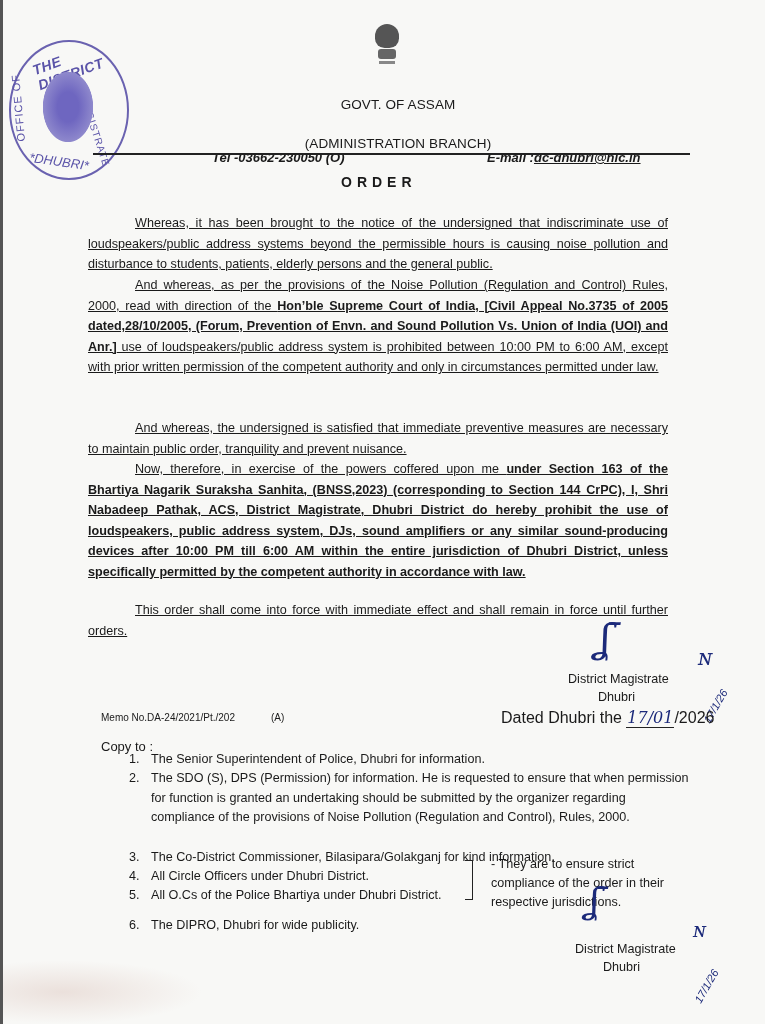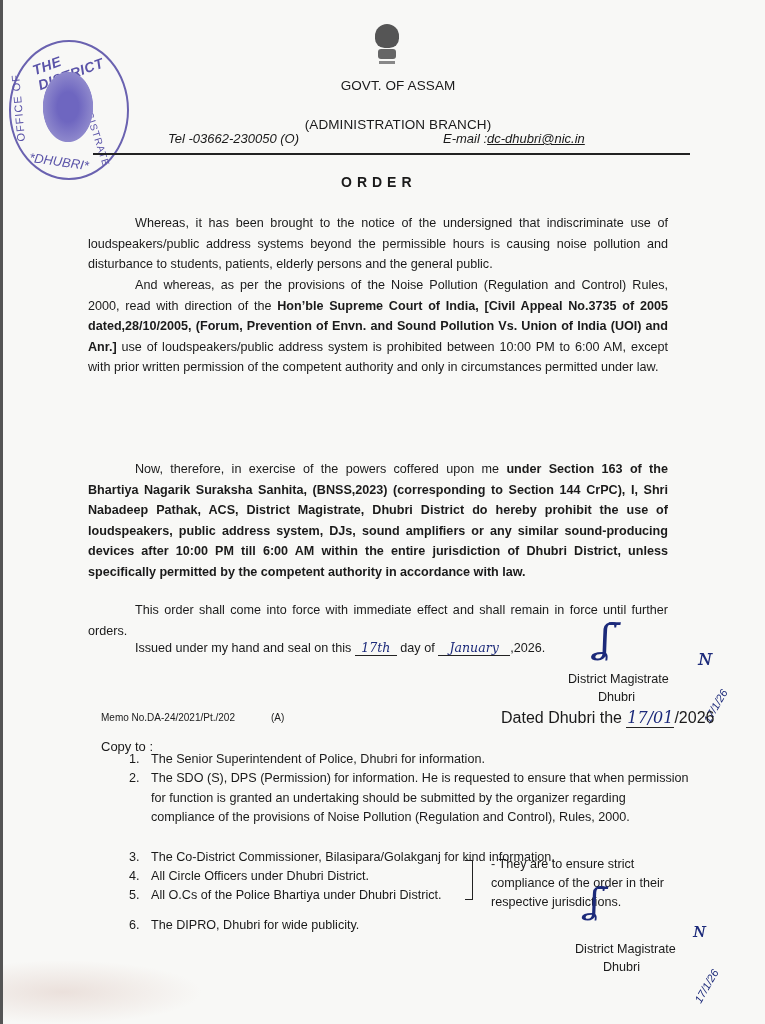--- a/index.html
+++ b/index.html
@@ -9,38 +9,38 @@
   .stamp { position: absolute; left: 6px; top: 40px; width: 120px; height: 140px; border: 2px solid #6a62b0; border-radius: 50%; color: #5a53a8; }
   .stamp .inner { position: absolute; left: 32px; top: 30px; width: 50px; height: 70px; border-radius: 12px; background: radial-gradient(#6e66c0 30%, #8e88cc 70%, transparent 72%); }
   .stamp .txt-top { position: absolute; left: 22px; top: 4px; font-size: 14px; font-weight: bold; font-style: italic; transform: rotate(-20deg); letter-spacing: 0.5px; }
   .stamp .txt-bot { position: absolute; left: 18px; top: 112px; font-size: 13px; font-style: italic; transform: rotate(8deg); }
   .stamp .txt-right { position: absolute; left: 78px; top: 52px; font-size: 10px; transform: rotate(72deg); transform-origin: left top; letter-spacing: 1px; }
   .stamp .txt-left { position: absolute; left: 4px; top: 100px; font-size: 11px; transform: rotate(-95deg); transform-origin: left top; letter-spacing: 1px; }
   .emblem { position: absolute; left: 370px; top: 24px; width: 28px; height: 40px; }
   .emblem .head { width: 24px; height: 24px; border-radius: 50% 50% 40% 40%; background: #555; margin: 0 auto; }
   .emblem .base { width: 18px; height: 10px; background: #666; margin: 1px auto 0; border-radius: 3px; }
   .emblem .motto { width: 16px; height: 3px; background: #888; margin: 2px auto 0; }
-  .hdr { position: absolute; left: 140px; width: 510px; text-align: center; font-size: 13.5px; letter-spacing: 0.1px; }
+  .hdr { position: absolute; left: 140px; width: 510px; text-align: center; font-size: 13.5px; letter-spacing: 0.1px; margin-top: 19px; }
   .h1 { top: 78px; }
   .h2 { top: 99px; }
   .h3 { top: 117px; }
-  .contact { position: absolute; top: 131px; font-size: 13px; font-style: italic; font-weight: normal; }
+  .contact { position: absolute; top: 150px; font-size: 13px; font-style: italic; font-weight: bold; margin-left: 44px; }
   .tel { left: 165px; }
   .email { left: 440px; }
   .email u { text-decoration: underline; }
   .rule { position: absolute; left: 90px; top: 153px; width: 597px; height: 2px; background: #222; }
   .order-title { position: absolute; left: 338px; top: 174px; font-size: 14px; font-weight: bold; letter-spacing: 5px; }
   .body { position: absolute; left: 85px; width: 580px; font-size: 12.6px; line-height: 20.5px; text-align: justify; }
   .p1 { top: 213px; }
   .p2 { top: 275px; }
   .p3 { top: 418px; }
   .p4 { top: 459px; }
   .p5 { top: 580px; }
   .p6 { top: 600px; }
-  .indent { text-indent: 47px; }
+  .indent { text-indent: 47px; text-decoration: underline; }
   b { font-weight: bold; }
   .issued { position: absolute; left: 132px; top: 640px; font-size: 12.6px; }
   .blank { display: inline-block; border-bottom: 1px solid #222; text-align: center; font-family: "DejaVu Serif", serif; font-style: italic; color: #1c2a7a; }
   .b1 { width: 42px; }
   .b2 { width: 72px; }
   .sig { position: absolute; color: #1c2a7a; font-family: "DejaVu Serif", serif; font-style: italic; }
   .sig1 { left: 595px; top: 615px; font-size: 40px; }
   .sig1b { left: 695px; top: 645px; font-size: 22px; }
   .sig2 { left: 585px; top: 880px; font-size: 36px; }
   .sig2b { left: 690px; top: 918px; font-size: 20px; }
@@ -92,26 +92,24 @@
   <div class="contact tel">Tel -03662-230050 (O)</div>
   <div class="contact email">
     <span>E-mail :</span><u>dc-dhubri@nic.in</u>
   </div>
   <div class="rule"></div>
 
   <div class="order-title">ORDER</div>
 
   <p class="body p1 indent">Whereas, it has been brought to the notice of the undersigned that indiscriminate use of loudspeakers/public address systems beyond the permissible hours is causing noise pollution and disturbance to students, patients, elderly persons and the general public.</p>
   <p class="body p2 indent"><span>And whereas, as per the provisions of the Noise Pollution (Regulation and Control) Rules, 2000, read with direction of the </span><b>Hon’ble Supreme Court of India, [Civil Appeal No.3735 of 2005 dated,28/10/2005, (Forum, Prevention of Envn. and Sound Pollution Vs. Union of India (UOI) and Anr.]</b><span> use of loudspeakers/public address system is prohibited between 10:00 PM to 6:00 AM, except with prior written permission of the competent authority and only in circumstances permitted under law.</span></p>
+  <p class="body p3 indent">And whereas, the undersigned is satisfied that immediate preventive measures are necessary to maintain public order, tranquility and prevent nuisance.</p>
   <p class="body p4 indent"><span>Now, therefore, in exercise of the powers coffered upon me </span><b>under Section 163 of the Bhartiya Nagarik Suraksha Sanhita, (BNSS,2023) (corresponding to Section 144 CrPC), I, Shri Nabadeep Pathak, ACS, District Magistrate, Dhubri District do hereby prohibit the use of loudspeakers, public address system, DJs, sound amplifiers or any similar sound-producing devices after 10:00 PM till 6:00 AM within the entire jurisdiction of Dhubri District, unless specifically permitted by the competent authority  in accordance with law.</b></p>
   <p class="body p6 indent">This order shall come into force with immediate effect and shall remain in force until further orders.</p>
 
-  <div class="issued">
-    <span>Issued under my hand and seal on this </span><span class="blank b1">17th</span><span> day of </span><span class="blank b2">January</span><span>,2026.</span>
-  </div>
 
   <div class="sig sig1">ʆ ̄</div>
   <div class="sig sig1b">ɴ</div>
   <div class="dm dm1">District Magistrate</div>
   <div class="dm dm1b">Dhubri</div>
   <div class="initial in1">17/1/26</div>
 
   <div class="memo">
     <span>Memo No.DA-24/2021/Pt./202</span><span class="memo-a">(A)</span>
   </div>

